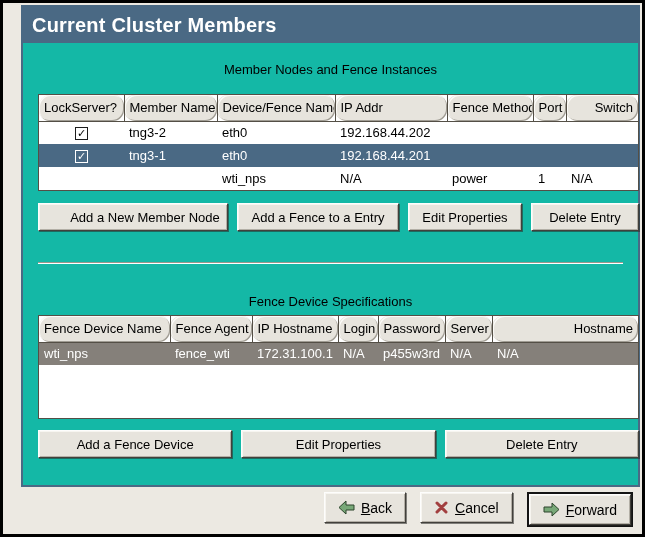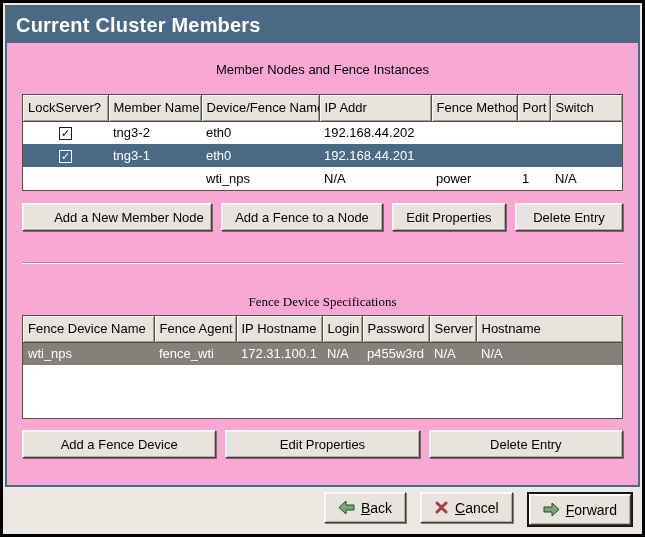--- a/index.html
+++ b/index.html
@@ -2,41 +2,41 @@
 <html><head>
 <meta charset="utf-8">
 <style>
   * { margin:0; padding:0; box-sizing:border-box; }
   html,body { width:645px; height:537px; }
   body { font-family:"Liberation Sans", sans-serif; font-size:13px; color:#000; }
 
   .outer { position:absolute; width:645px; height:537px; background:#000; }
   .window-inner { position:absolute; left:3px; top:3px; right:3px; bottom:3px; background:#ece9e2; }
 
-  .druid { position:absolute; left:2px; top:2px; right:2px; height:482px; border:2px solid #4a6984; }
+  .druid { position:absolute; left:18px; top:2px; right:2px; height:482px; border:2px solid #4a6984; }
   .titlebar { height:36px; background:#4a6984; display:flex; align-items:center; padding-left:9px; }
   .titlebar .title { color:#fff; font-weight:bold; font-size:20px; letter-spacing:0.2px; }
 
-  .content { position:relative; height:442px; background:#f9a8d4; }
+  .content { position:relative; height:442px; background:#14b8a6; }
   .caption { position:absolute; width:100%; text-align:center; font-size:13px; }
   #caption1 { top:19px; }
-  #caption2 { top:251px;font-family:Liberation Serif, serif; }
+  #caption2 { top:251px; }
 
   .table-wrap { position:absolute; left:15px; width:601px; background:#fff; border:1px solid #544f46; }
   #table1 { top:51px; }
   #table2 { top:272px; height:104px; }
 
   table.clist { border-collapse:collapse; table-layout:fixed; width:599px; }
   table.clist th {
     background:#e7e4dd; font-weight:normal; text-align:left; font-size:13px;
     height:26px; padding:2px 5px; border-right:1px solid #544f46; border-bottom:1px solid #544f46;
     box-shadow: inset 1px 1px 0 #fcfbf8, inset -1px -1px 0 #a09c93;
-    overflow:hidden; white-space:nowrap;
-  }
-  table.clist th:last-child { border-right:none; }
+    overflow:hidden; white-space:nowrap;border-radius:11px;
+  }
+  table.clist th:last-child { border-right:none;text-align:right; }
   table.clist td {
     height:23px; padding:2px 5px; font-size:13px; background:#fff;
     overflow:hidden; white-space:nowrap;
   }
   tr.sel-blue td { background:#4a6984; color:#fff; }
   tr.sel-gray td { background:#85807a; color:#fff; }
 
   .cb-cell { text-align:center; }
   .cb {
     display:inline-block; width:13px; height:13px; background:#fff;
@@ -137,21 +137,21 @@
                 <td>power</td>
                 <td>1</td>
                 <td>N/A</td>
               </tr>
             </tbody>
           </table>
         </div>
 
         <div class="btn-row" id="btnrow1">
           <div class="gtk-btn">Add a New Member Node</div>
-          <div class="gtk-btn">Add a Fence to a Node</div>
+          <div class="gtk-btn">Add a Fence to a Entry</div>
           <div class="gtk-btn">Edit Properties</div>
           <div class="gtk-btn">Delete Entry</div>
         </div>
 
         <div class="hsep"></div>
 
         <div class="caption" id="caption2">Fence Device Specifications</div>
 
         <div class="table-wrap" id="table2">
           <table class="clist">

